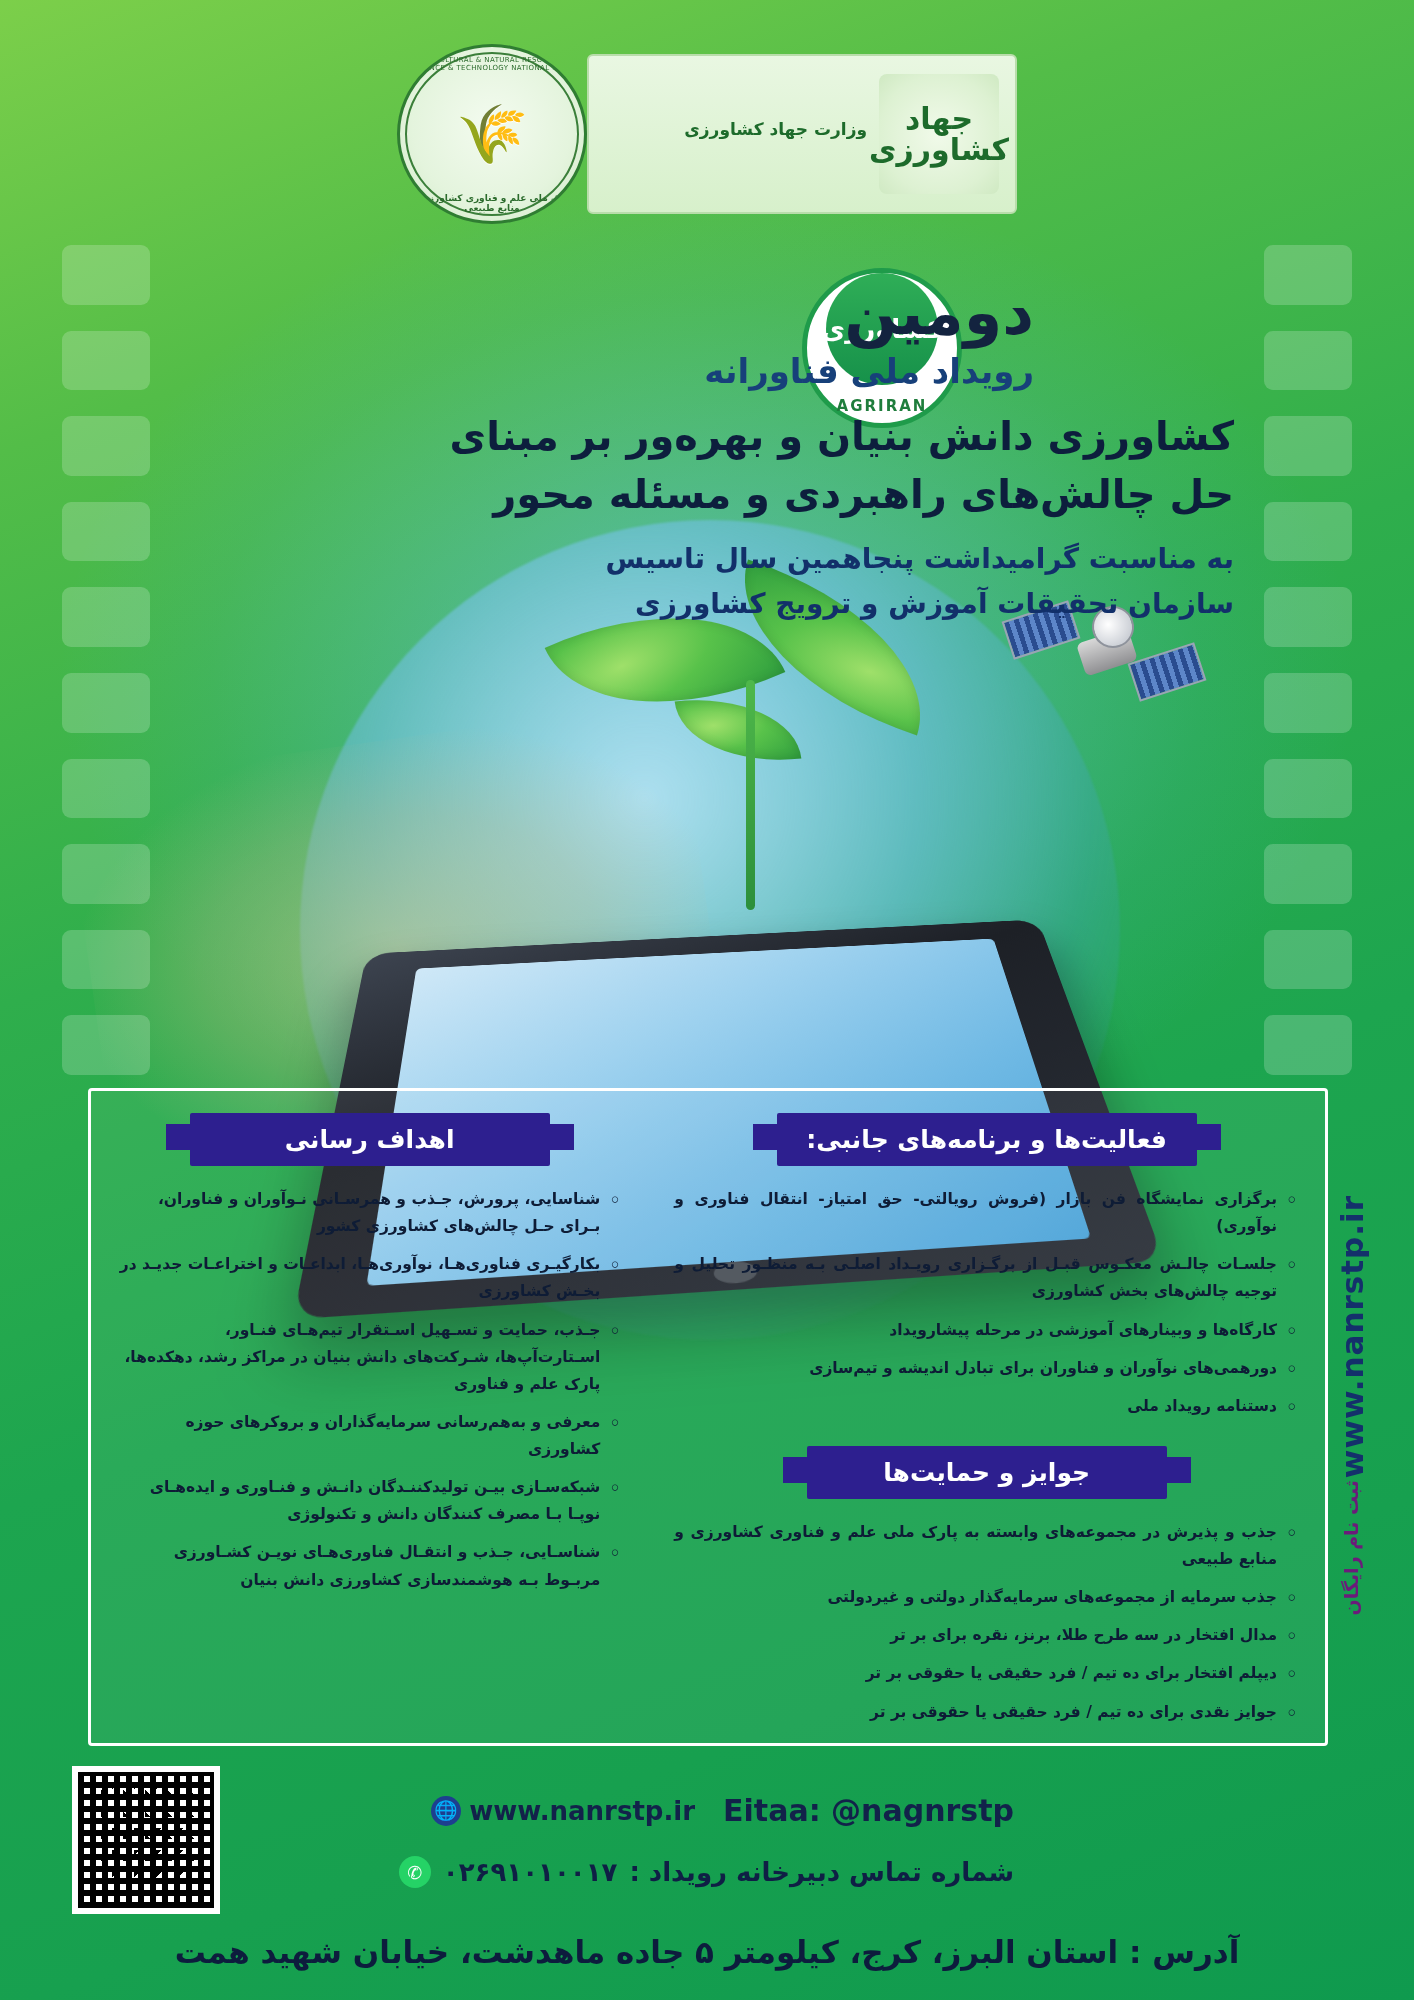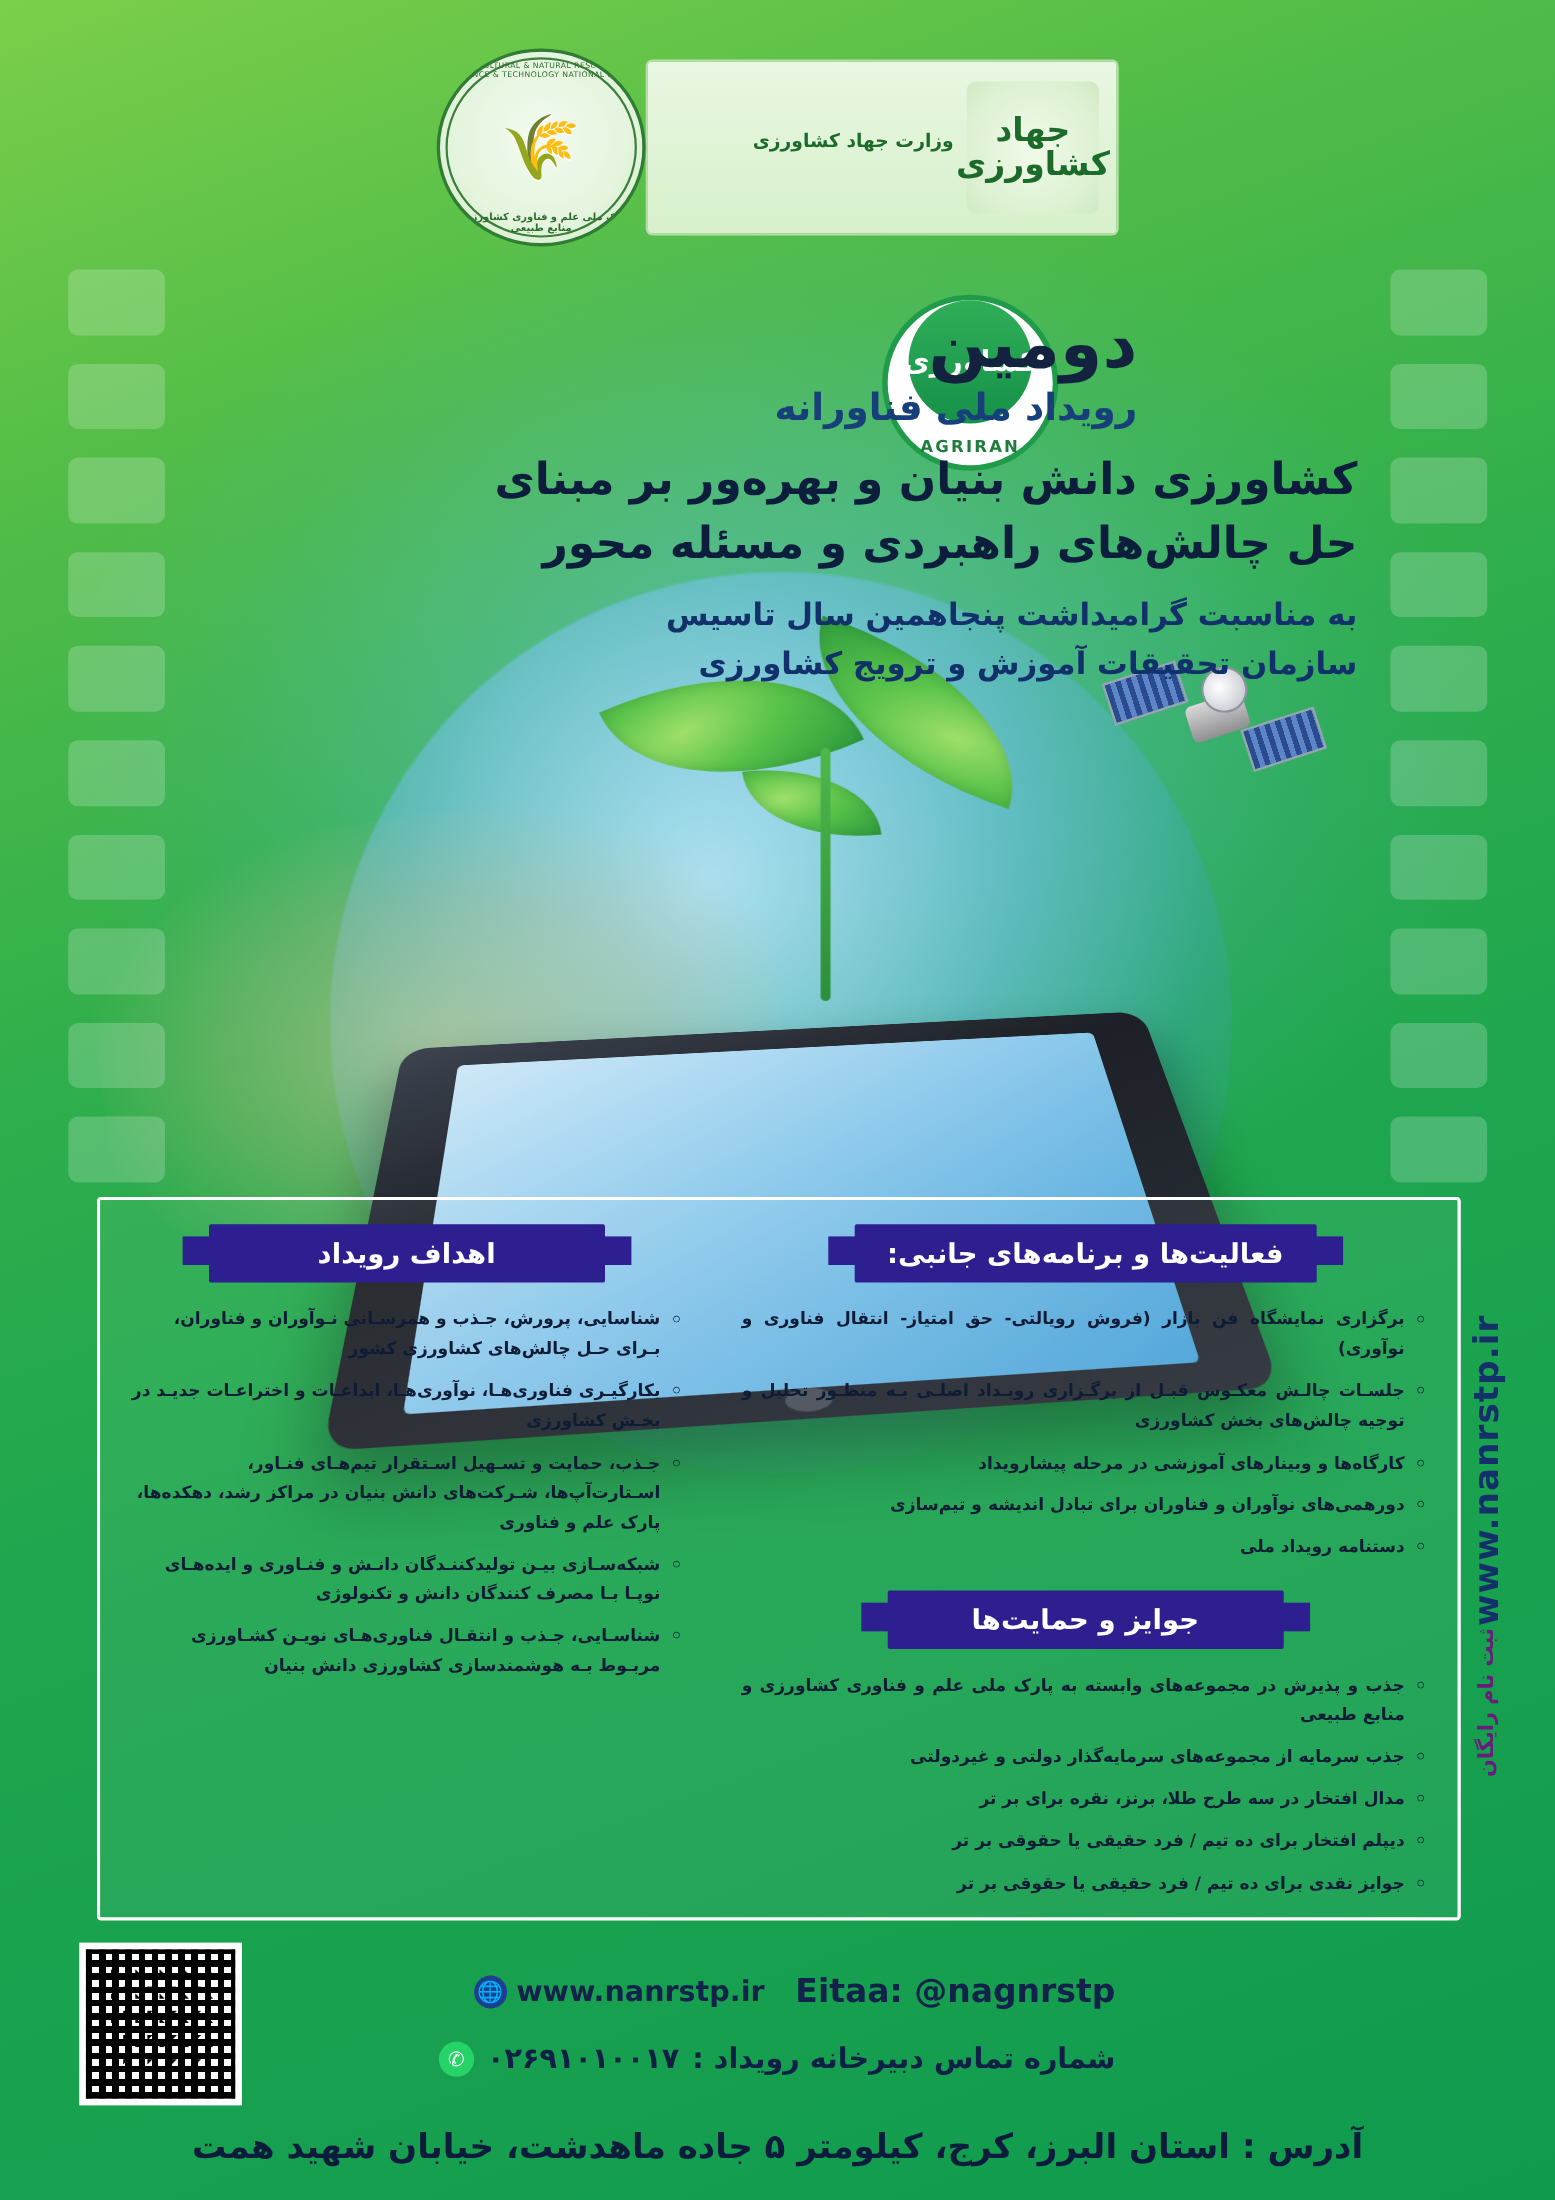--- a/index.html
+++ b/index.html
@@ -455,25 +455,26 @@
     <div class="leaf l3"></div>
     <div class="stem"></div>
   </div>
 
   <div class="vert-site">www.nanrstp.ir</div>
   <div class="vert-note">ثبت نام رایگان</div>
 
   <div class="panel">
 
     <div class="col right">
-      <div class="section-tab">اهداف رویداد</div>
+      <div class="section-tab">اهداف رسانی</div>
       <ul class="items">
         <li>شناسایی، پرورش، جـذب و همرسـانی نـوآوران و فناوران، بـرای حـل چالش‌های کشاورزی کشور</li>
         <li>بکارگیـری فناوری‌هـا، نوآوری‌هـا، ابداعـات و اختراعـات جدیـد در بخـش کشاورزی</li>
         <li>جـذب، حمایت و تسـهیل اسـتقرار تیم‌هـای فنـاور، اسـتارت‌آپ‌ها، شـرکت‌های دانش بنیان در مراکز رشد، دهکده‌ها، پارک علم و فناوری</li>
+        <li>معرفی و به‌هم‌رسانی سرمایه‌گذاران و بروکرهای حوزه کشاورزی</li>
         <li>شبکه‌سـازی بیـن تولیدکننـدگان دانـش و فنـاوری و ایده‌هـای نوپـا بـا مصرف کنندگان دانش و تکنولوژی</li>
         <li>شناسـایی، جـذب و انتقـال فناوری‌هـای نویـن کشـاورزی مربـوط بـه هوشمندسازی کشاورزی دانش بنیان</li>
       </ul>
     </div>
 
     <div class="col left">
       <div class="section-tab wide">فعالیت‌ها و برنامه‌های جانبی:</div>
       <ul class="items">
         <li>برگزاری نمایشگاه فن بازار (فروش رویالتی- حق امتیاز- انتقال فناوری و نوآوری)</li>
         <li>جلسـات چالـش معکـوس قبـل از برگـزاری رویـداد اصلـی بـه منظـور تحلیل و توجیه چالش‌های بخش کشاورزی</li>

